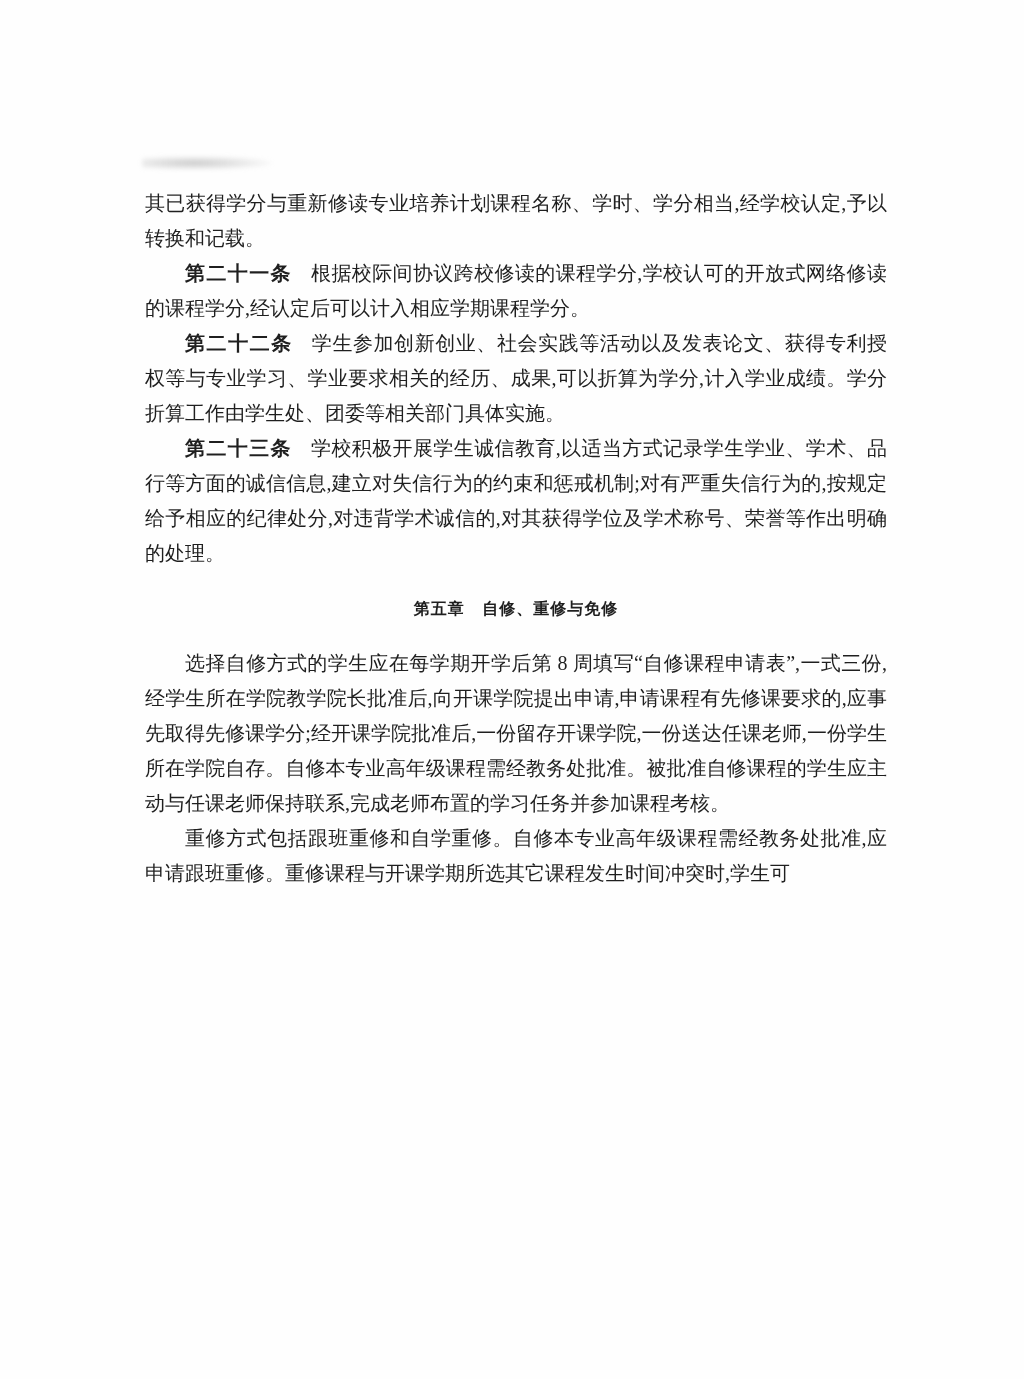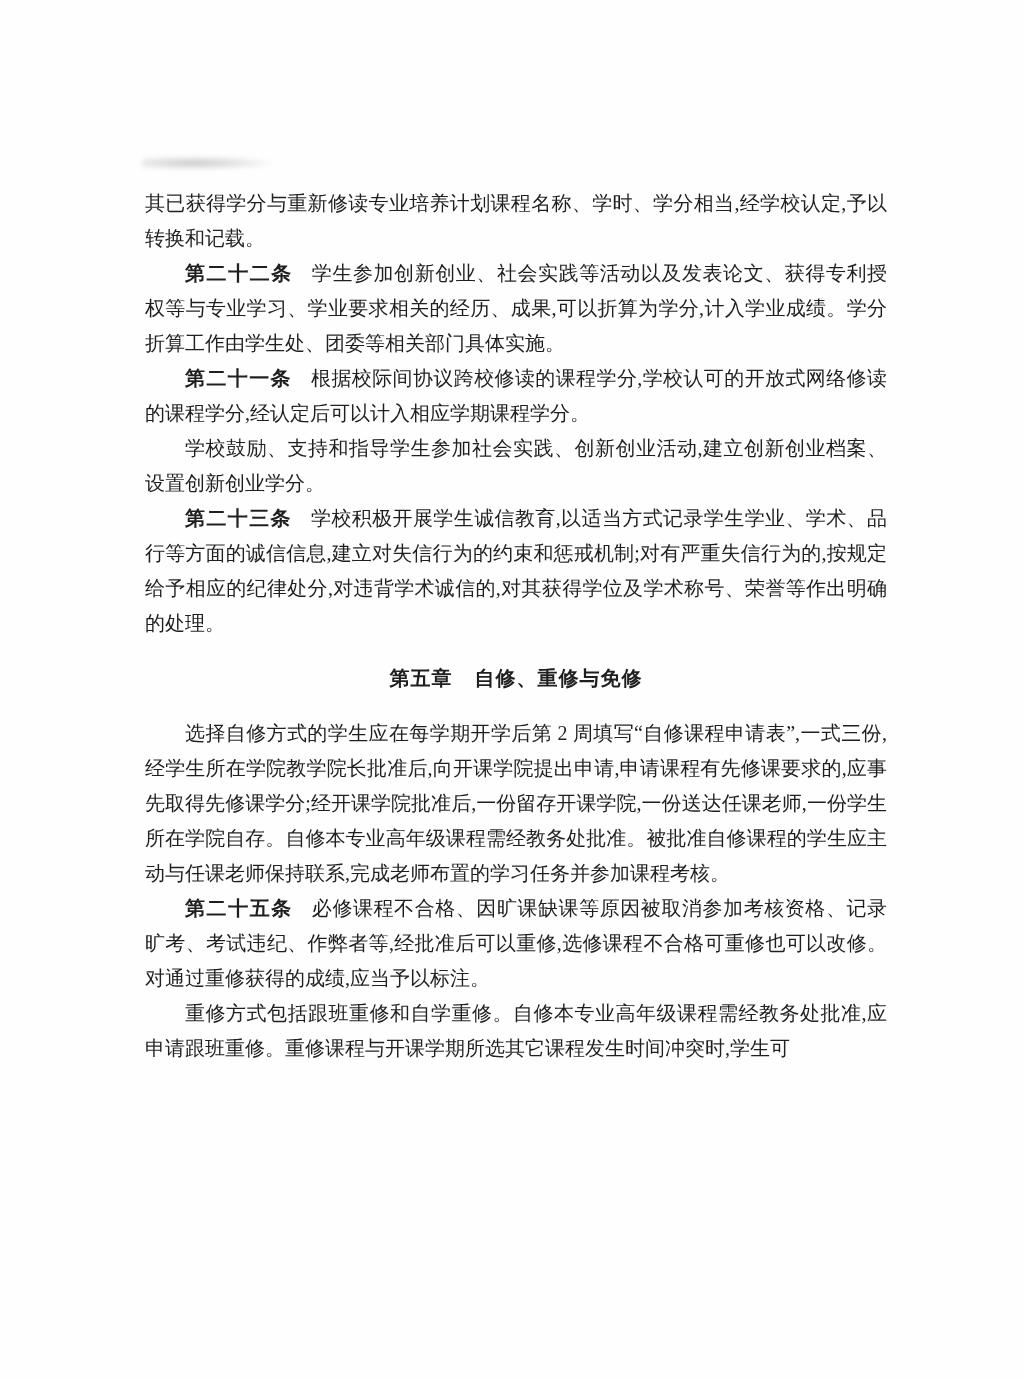--- a/index.html
+++ b/index.html
@@ -46,21 +46,21 @@
     text-indent: 0;
   }
   .term {
     font-family: "Liberation Sans", "DejaVu Sans", sans-serif;
     font-weight: bold;
     margin-right: 0.95em;
     letter-spacing: 1px;
   }
   .chapter {
     margin: 20px 0;
-    font-size: 20px;
+    font-size: 16px;
     line-height: 35px;
     font-weight: bold;
     font-family: "Liberation Sans", "DejaVu Sans", sans-serif;
     text-align: center;
     text-indent: 0;
     letter-spacing: 1px;
   }
   .chapter-gap {
     display: inline-block;
     width: 1.1em;
@@ -70,32 +70,30 @@
 <body>
 
 <div class="page">
 
   <div class="scan-smudge"></div>
 
   <div class="content">
 
     <p class="para flush"><span>其已获得学分与重新修读专业培养计划课程名称、学时、学分相当,经学校认定,予以转换和记载。</span></p>
 
+    <p class="para"><b class="term">第二十一条</b><span>根据校际间协议跨校修读的课程学分,学校认可的开放式网络修读的课程学分,经认定后可以计入相应学期课程学分。</span></p>
+
     <p class="para"><b class="term">第二十二条</b><span>学生参加创新创业、社会实践等活动以及发表论文、获得专利授权等与专业学习、学业要求相关的经历、成果,可以折算为学分,计入学业成绩。学分折算工作由学生处、团委等相关部门具体实施。</span></p>
 
-    <p class="para"><b class="term">第二十一条</b><span>根据校际间协议跨校修读的课程学分,学校认可的开放式网络修读的课程学分,经认定后可以计入相应学期课程学分。</span></p>
-
-    <p class="para"><span>学校鼓励、支持和指导学生参加社会实践、创新创业活动,建立创新创业档案、设置创新创业学分。</span></p>
 
     <p class="para"><b class="term">第二十三条</b><span>学校积极开展学生诚信教育,以适当方式记录学生学业、学术、品行等方面的诚信信息,建立对失信行为的约束和惩戒机制;对有严重失信行为的,按规定给予相应的纪律处分,对违背学术诚信的,对其获得学位及学术称号、荣誉等作出明确的处理。</span></p>
 
     <h2 class="chapter"><span>第五章</span><span class="chapter-gap"></span><span>自修、重修与免修</span></h2>
 
 
 
-    <p class="para"><span>选择自修方式的学生应在每学期开学后第 2 周填写“自修课程申请表”,一式三份,经学生所在学院教学院长批准后,向开课学院提出申请,申请课程有先修课要求的,应事先取得先修课学分;经开课学院批准后,一份留存开课学院,一份送达任课老师,一份学生所在学院自存。自修本专业高年级课程需经教务处批准。被批准自修课程的学生应主动与任课老师保持联系,完成老师布置的学习任务并参加课程考核。</span></p>
+    <p class="para"><span>选择自修方式的学生应在每学期开学后第 8 周填写“自修课程申请表”,一式三份,经学生所在学院教学院长批准后,向开课学院提出申请,申请课程有先修课要求的,应事先取得先修课学分;经开课学院批准后,一份留存开课学院,一份送达任课老师,一份学生所在学院自存。自修本专业高年级课程需经教务处批准。被批准自修课程的学生应主动与任课老师保持联系,完成老师布置的学习任务并参加课程考核。</span></p>
 
-    <p class="para"><b class="term">第二十五条</b><span>必修课程不合格、因旷课缺课等原因被取消参加考核资格、记录旷考、考试违纪、作弊者等,经批准后可以重修,选修课程不合格可重修也可以改修。对通过重修获得的成绩,应当予以标注。</span></p>
 
     <p class="para"><span>重修方式包括跟班重修和自学重修。自修本专业高年级课程需经教务处批准,应申请跟班重修。重修课程与开课学期所选其它课程发生时间冲突时,学生可</span></p>
 
   </div>
 </div>
 
 </body></html>

